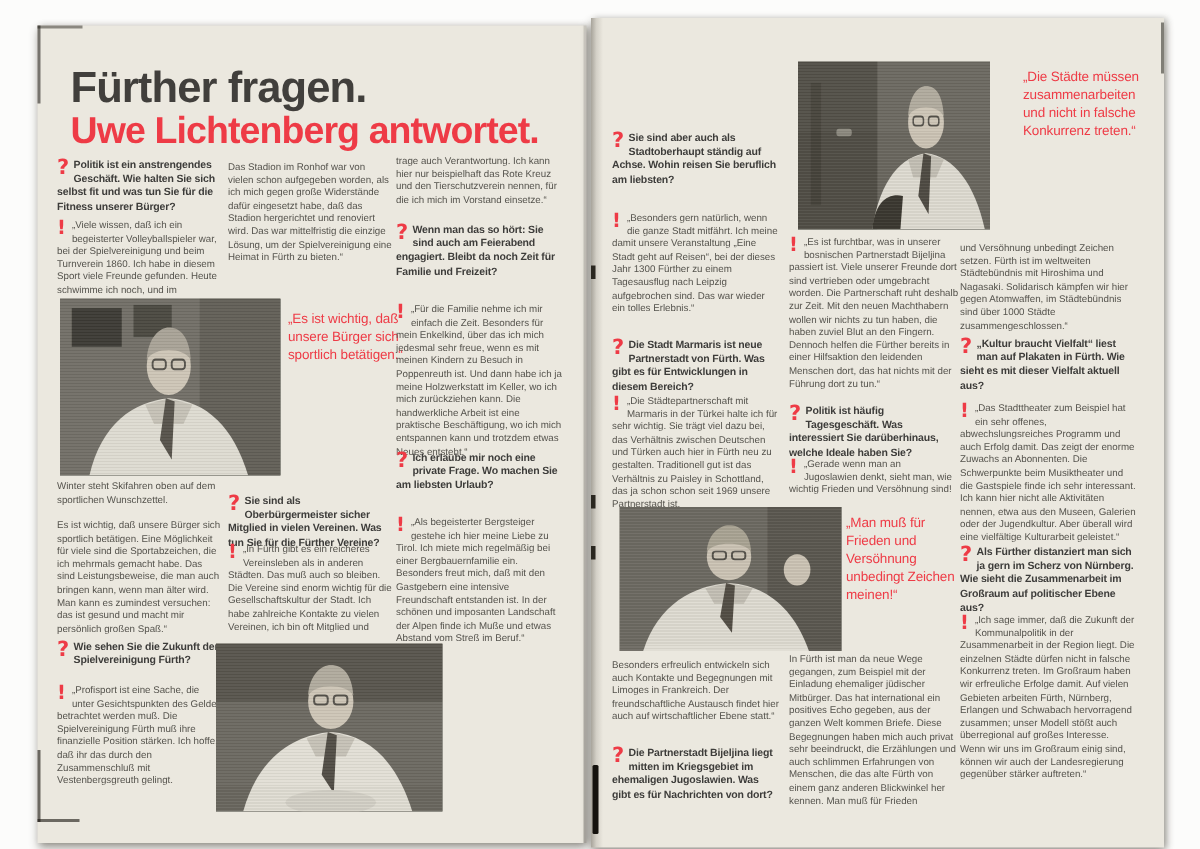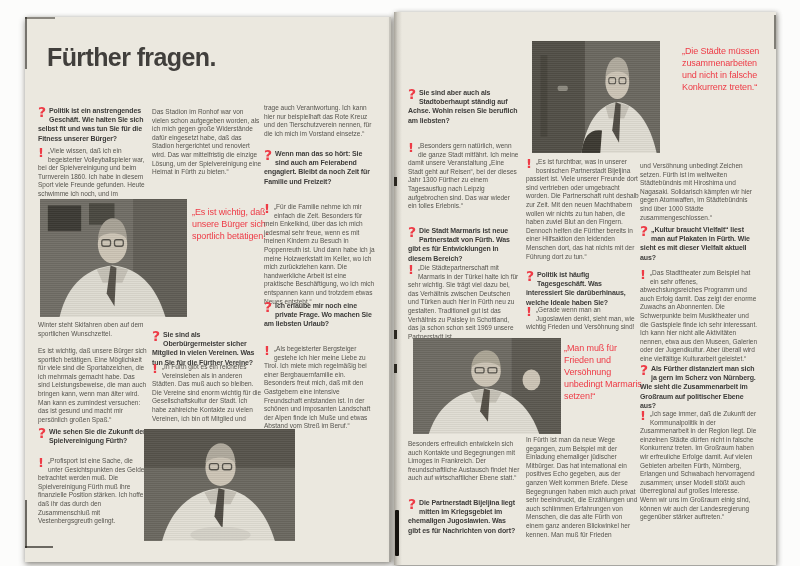--- a/index.html
+++ b/index.html
@@ -2,21 +2,21 @@
 <html lang="de"><head>
 <meta charset="utf-8">
 <style>
   html,body{margin:0;padding:0;background:#ffffff;}
   .scan{position:relative;width:800px;height:566px;background:#fcfcfb;overflow:hidden;
         font-family:"Liberation Sans",sans-serif;}
   .page{position:absolute;background:#ebe8df;box-shadow:0 3px 6px rgba(55,50,40,.45),2px 0 4px rgba(55,50,40,.25);}
   .page--left{left:25px;top:17px;width:366px;height:545px;}
   .page--right{left:394px;top:12px;width:382px;height:553px;}
 
-  .title1{position:absolute;left:22px;top:26px;font-size:25px;font-weight:bold;
+  .title1{position:absolute;left:22px;top:26px;font-size:29px;font-weight:bold;
           letter-spacing:-0.6px;color:#413f3c;white-space:nowrap;}
   .title2{position:absolute;left:22px;top:56px;font-size:25px;font-weight:bold;
           letter-spacing:-0.6px;color:#ee3b46;white-space:nowrap;}
 
   .block{position:absolute;}
   .q{font-size:7px;line-height:9.2px;font-weight:bold;color:#3d3c3a;letter-spacing:-0.1px;}
   .qm{float:left;font-size:14px;line-height:12px;font-weight:800;color:#ee3b46;
       margin:0 3px 0 0;font-family:"DejaVu Sans",sans-serif;}
   .a{font-size:6.5px;line-height:8.6px;color:#55534d;}
   .am{float:left;font-size:13px;line-height:11px;font-weight:800;color:#ee3b46;
@@ -47,20 +47,21 @@
 <div class="scan">
 
   <div class="page page--left">
     <div class="corner-tl-v"></div>
     <div class="corner-tl-h"></div>
     <div class="corner-bl-v"></div>
     <div class="corner-bl-h"></div>
     <div class="edge-r-left-page"></div>
 
     <div class="title1">Fürther fragen.</div>
+    <div class="title2">Uwe Lichtenberg antwortet.</div>
 
     <div class="block q" style="left:13px;top:89px;width:110px;">
       <span class="qm">?</span>
       <span>Politik ist ein anstrengendes Geschäft. Wie halten Sie sich selbst fit und was tun Sie für die Fitness unserer Bürger?</span>
     </div>
     <div class="block a" style="left:13px;top:130px;width:110px;">
       <span class="am">!</span>
       <span>„Viele wissen, daß ich ein begeisterter Volleyballspieler war, bei der Spielvereinigung und beim Turnverein 1860. Ich habe in diesem Sport viele Freunde gefunden. Heute schwimme ich noch, und im</span>
     </div>
 
@@ -206,21 +207,21 @@
       <span>„Es ist furchtbar, was in unserer bosnischen Partnerstadt Bijeljina passiert ist. Viele unserer Freunde dort sind vertrieben oder umgebracht worden. Die Partnerschaft ruht deshalb zur Zeit. Mit den neuen Machthabern wollen wir nichts zu tun haben, die haben zuviel Blut an den Fingern. Dennoch helfen die Fürther bereits in einer Hilfsaktion den leidenden Menschen dort, das hat nichts mit der Führung dort zu tun.“</span>
     </div>
     <div class="block q" style="left:132px;top:258px;width:112px;">
       <span class="qm">?</span>
       <span>Politik ist häufig Tagesgeschäft. Was interessiert Sie darüberhinaus, welche Ideale haben Sie?</span>
     </div>
     <div class="block a" style="left:132px;top:294px;width:112px;">
       <span class="am">!</span>
       <span>„Gerade wenn man an Jugoslawien denkt, sieht man, wie wichtig Frieden und Versöhnung sind!</span>
     </div>
-    <div class="block pull" style="left:170px;top:330px;width:80px;">„Man muß für Frieden und Versöhnung unbedingt Marmaris setzen!“</div>
+    <div class="block pull" style="left:170px;top:330px;width:80px;">„Man muß für Frieden und Versöhnung unbedingt Zeichen meinen!“</div>
     <div class="block a" style="left:132px;top:424px;width:114px;">In Fürth ist man da neue Wege gegangen, zum Beispiel mit der Einladung ehemaliger jüdischer Mitbürger. Das hat international ein positives Echo gegeben, aus der ganzen Welt kommen Briefe. Diese Begegnungen haben mich auch privat sehr beeindruckt, die Erzählungen und auch schlimmen Erfahrungen von Menschen, die das alte Fürth von einem ganz anderen Blickwinkel her kennen. Man muß für Frieden</div>
 
     <div class="block pull" style="left:288px;top:33px;width:86px;">„Die Städte müssen zusammenarbeiten und nicht in falsche Konkurrenz treten.“</div>
     <div class="block a" style="left:246px;top:150px;width:118px;">und Versöhnung unbedingt Zeichen setzen. Fürth ist im weltweiten Städtebündnis mit Hiroshima und Nagasaki. Solidarisch kämpfen wir hier gegen Atomwaffen, im Städtebündnis sind über 1000 Städte zusammengeschlossen.“</div>
     <div class="block q" style="left:246px;top:213px;width:118px;">
       <span class="qm">?</span>
       <span>„Kultur braucht Vielfalt“ liest man auf Plakaten in Fürth. Wie sieht es mit dieser Vielfalt aktuell aus?</span>
     </div>
     <div class="block a" style="left:246px;top:257px;width:118px;">
       <span class="am">!</span>

